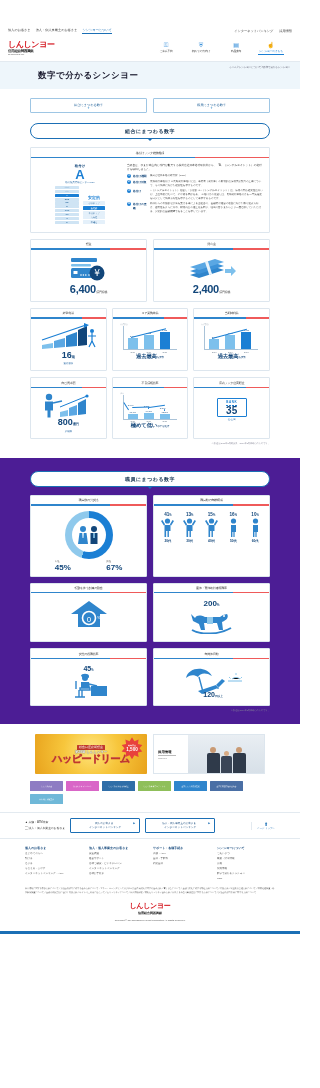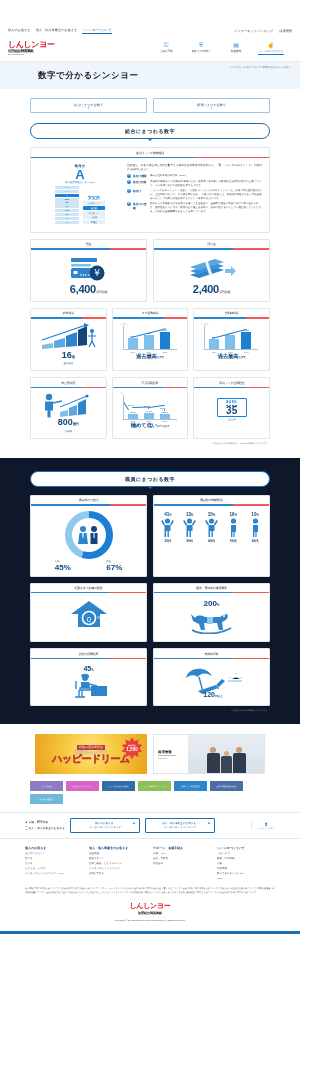--- a/index.html
+++ b/index.html
@@ -120,21 +120,21 @@
 
   .row4{ display:flex; gap:5px; margin-top:6px;}
   .row4 .card{ flex:1;}
   .num500{ font-size:9px; font-weight:bold; color:#12467a; line-height:9px;}
   .bank{ width:30px;margin:0 auto; border:1px solid #1b7fd4; border-radius:1px; padding:1px 0;}
   .bank .t{ font-size:3px; font-weight:bold; color:#1b7fd4; letter-spacing:0.6px;}
   .bank .n{ font-size:10px; font-weight:bold; color:#12467a; line-height:9px;}
   .note{ text-align:right; font-size:2.2px; color:#889; margin-top:3px;}
 
   
-  .sec2{ background:#0f172a; padding:10px 0 12px 0; margin-top:7px;}
+  .sec2{ background:#4c1d95; padding:10px 0 12px 0; margin-top:7px;}
   .s2row{ display:flex; gap:6px; margin-top:6px;}
   .s2row .card{ flex:1; background:#fff;}
   .donutwrap{ padding:5px 0 4px 0; text-align:center; position:relative;}
   .donut{ width:48px;height:48px;border-radius:50%; margin:0 auto;
           background:conic-gradient(#1b7fd4 0 55%, #8fc9ec 55% 100%);
           position:relative;}
   .donut:after{content:"";position:absolute;inset:7px;background:#fff;border-radius:50%;}
   .donut .fig{position:absolute;inset:0;display:flex;align-items:center;justify-content:center;z-index:2;}
   .pct-l,.pct-r{ font-size:8px; font-weight:bold; color:#12467a;}
   .pctrow{ display:flex; justify-content:space-around; align-items:flex-end; padding:0 6px; margin-top:1px;}

